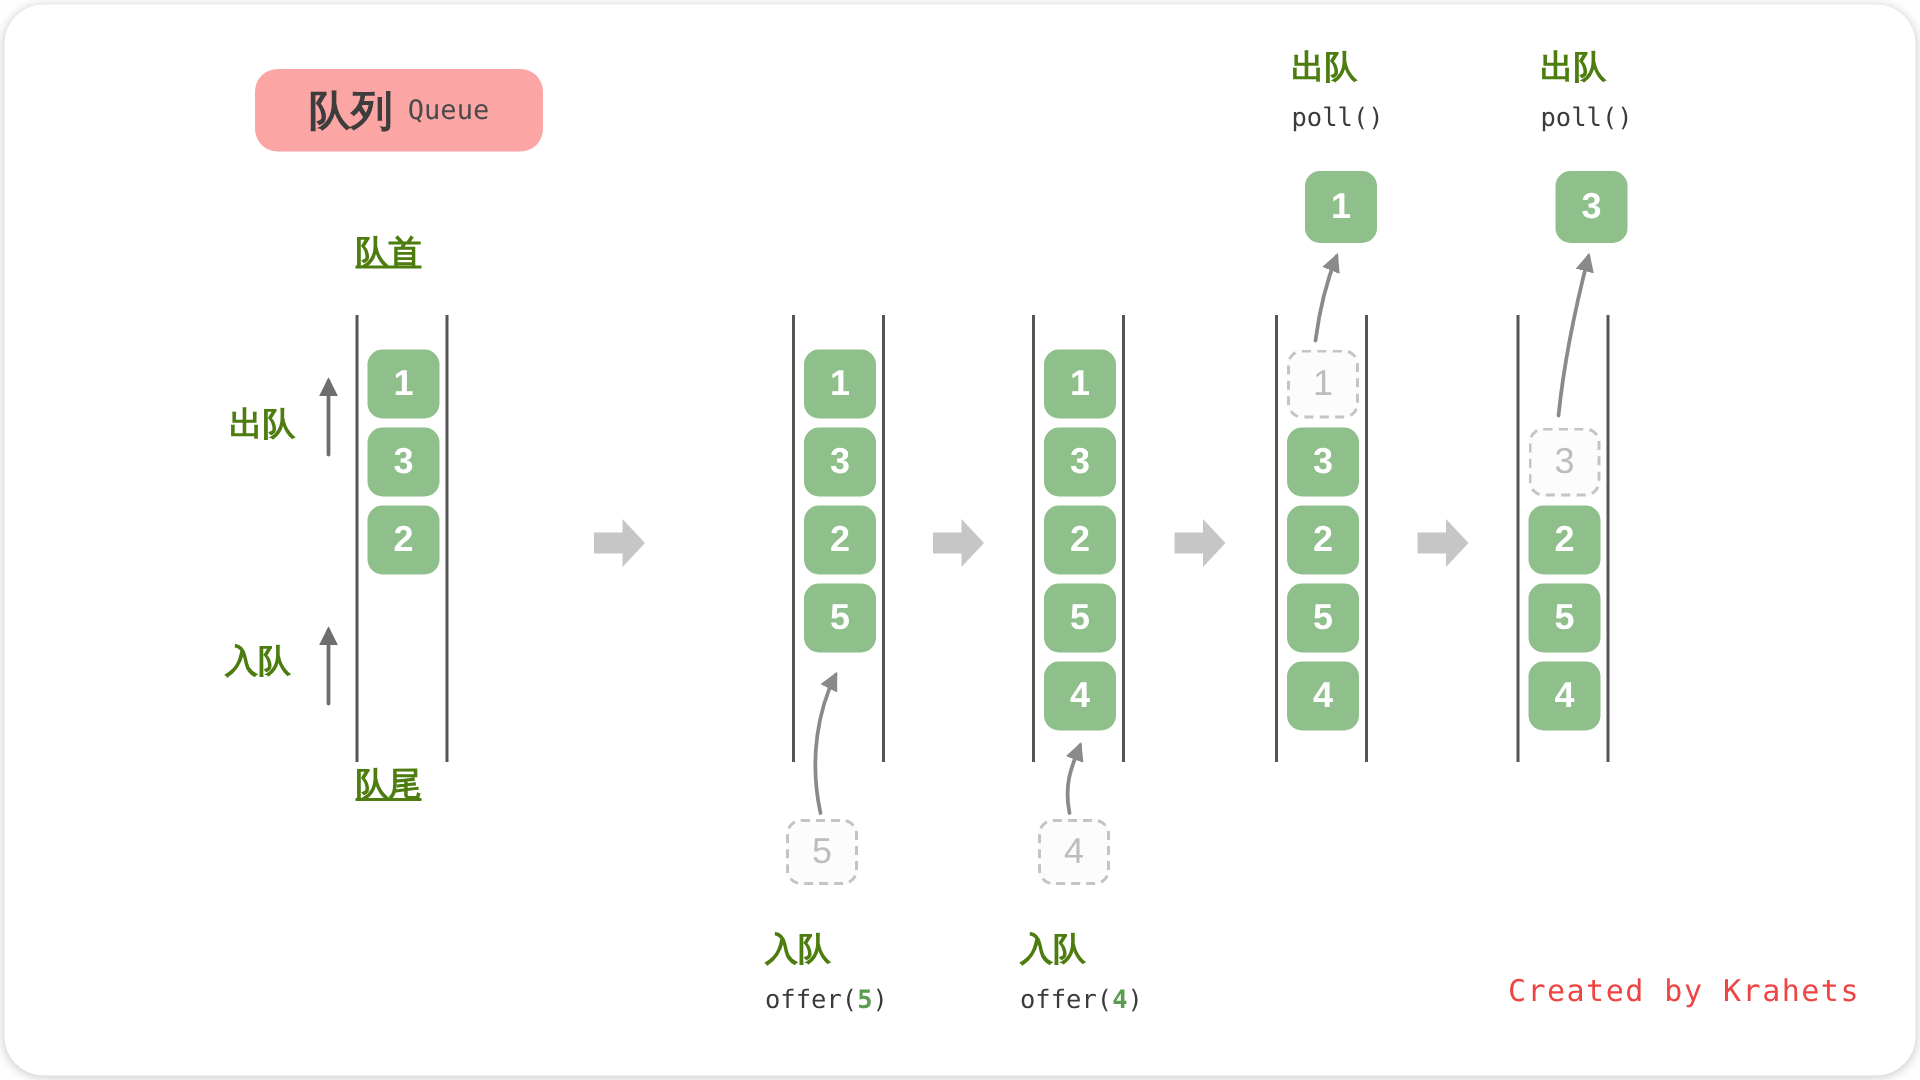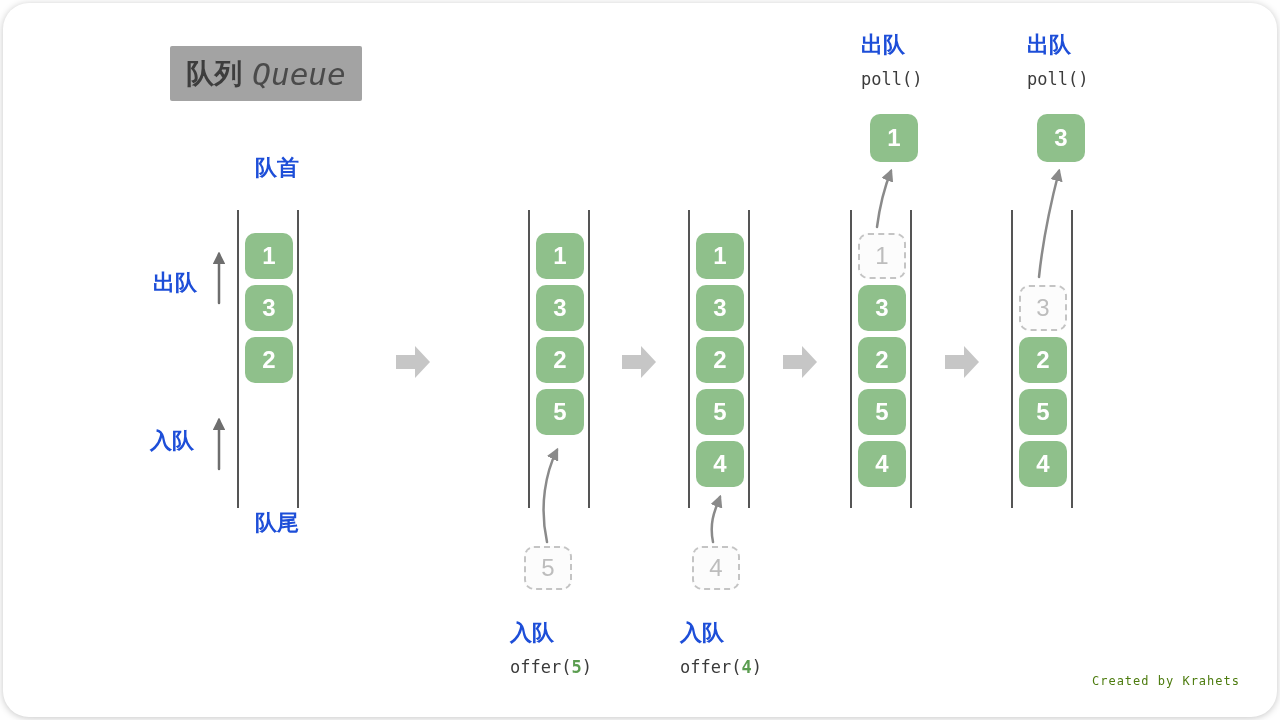--- a/index.html
+++ b/index.html
@@ -10,30 +10,30 @@
     position: absolute; left: 3px; top: 3px; right: 3px; bottom: 3px;
     background: #ffffff; border-radius: 26px;
     box-shadow: 0 1px 7px rgba(0,0,0,0.22);
   }
 
   .abs { position: absolute; }
 
   
   .title-chip {
     left: 170px; top: 46px; width: 192px; height: 55px;
-    background: #a3a3a3; border-radius: 2px;
+    background: #fca5a5; border-radius: 15px;
     display: flex; align-items: center; justify-content: center; gap: 10px;
     color: #3d3d3d;
   }
   .title-zh { font-size: 28px; font-weight: 700; }
-  .title-en { font-size: 31px; font-family: "DejaVu Sans Mono", monospace; color: #4a4a4a; font-style: italic; }
+  .title-en { font-size: 18px; font-family: "DejaVu Sans Mono", monospace; color: #4a4a4a; }
 
   
-  .zh-label { font-size: 22px; font-weight: 700; color: #1d4ed8; }
-  .center62 { width: 62px; text-align: right; }
+  .zh-label { font-size: 22px; font-weight: 700; color: #4d7c0f; }
+  .center62 { width: 62px; text-align: left; text-decoration: underline; }
 
   
   .queue {
     top: 210px; width: 62px; height: 298px;
     border-left: 2px solid #555; border-right: 2px solid #555;
   }
   .qbox {
     position: absolute; left: 6px; width: 48px; height: 46px;
     border-radius: 10px; display: flex; align-items: center; justify-content: center;
     font-size: 24px; font-weight: 700;
@@ -61,22 +61,22 @@
   .code-arg { color: #5B9D50; font-weight: 700; }
 
   
   .barrow { width: 38px; height: 36px; }
 
   
   .overlay { left: 0; top: 0; width: 1280px; height: 720px; pointer-events: none; }
 
   
   .watermark {
-    right: 40px; top: 674px;
-    font-family: "DejaVu Sans Mono", monospace; font-size: 12px; color: #4d7c0f;
+    right: 40px; top: 648px;
+    font-family: "DejaVu Sans Mono", monospace; font-size: 20px; color: #ef4444;
     letter-spacing: 1px;
   }
 </style>
 </head>
 <body>
 
 <div class="card"></div>
 
 <div class="abs title-chip">
   <span class="title-zh">队列</span>

